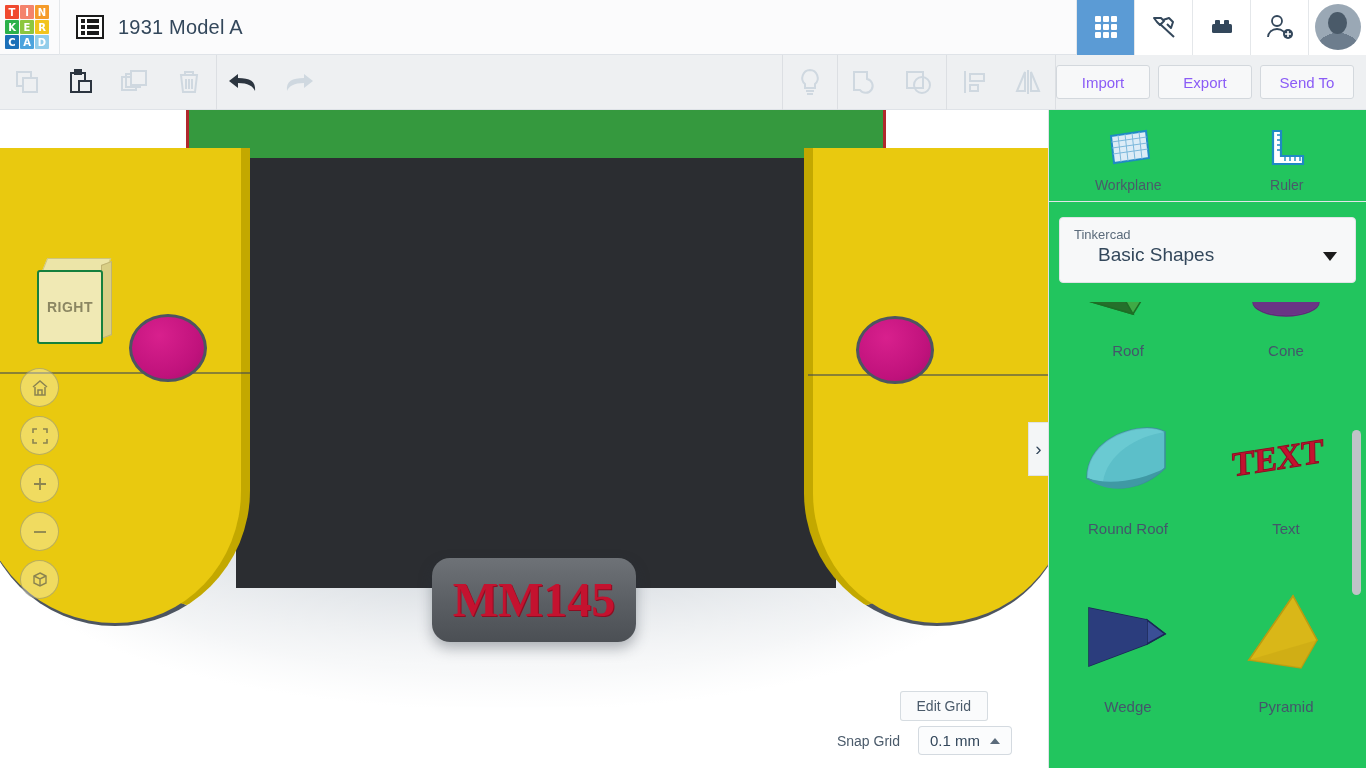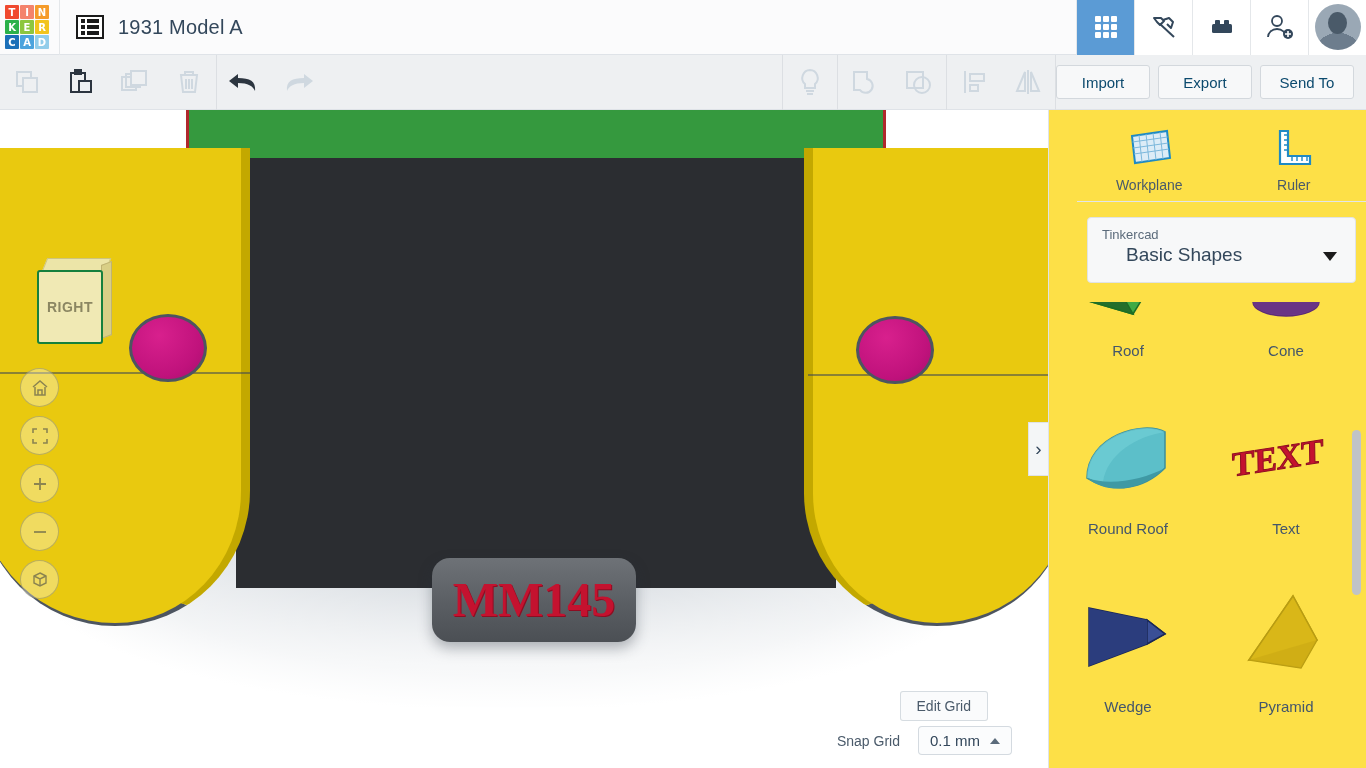--- a/index.html
+++ b/index.html
@@ -71,21 +71,21 @@
   .tb-btn {
     width: 54px; height: 55px; display: flex; align-items: center; justify-content: center;
     cursor: pointer;
   }
   .tb-div { width: 1px; height: 55px; background: #dcdfe3; }
   .tb-spacer { flex: 1; }
   .tb-actions { display: flex; align-items: center; gap: 8px; padding-right: 12px; }
   .tb-action {
     height: 34px; min-width: 94px; padding: 0 18px;
     background: #f7f8f9; border: 1px solid #d3d8dd; border-radius: 3px;
-    color: #0c4a6e; font-size: 15px; cursor: pointer;
+    color: #8b5cf6; font-size: 15px; cursor: pointer;
     display: flex; align-items: center; justify-content: center;
   }
 
   
   .viewport {
     position: absolute; top: 110px; left: 0; width: 1048px; height: 658px;
     overflow: hidden; background: #fff;
   }
   
   .vp-sky { position: absolute; inset: 0; background: #ffffff; }
@@ -200,21 +200,21 @@
     display: flex; align-items: center; gap: 10px;
     padding: 5px 11px; font-size: 15px; color: #33475b;
     background: rgba(250,251,252,.82); border: 1px solid rgba(205,212,218,.85);
     border-radius: 4px; cursor: pointer;
   }
   .caret-up { width: 0; height: 0; border-left: 5px solid transparent; border-right: 5px solid transparent; border-bottom: 6px solid #5b6b7b; }
 
   
   .panel {
     position: absolute; top: 110px; right: 0; width: 318px; height: 658px;
-    background: #fde047; border-left: 1px solid #dfe3e8; padding-left: 28px;
+    background: #22c55e; border-left: 1px solid #dfe3e8;
   }
   .panel-tools {
     display: flex; height: 92px; border-bottom: 1px solid #e2e5e8;
   }
   .ptool {
     flex: 1; display: flex; flex-direction: column; align-items: center;
     justify-content: center; gap: 7px; cursor: pointer; padding-top: 8px;
   }
   .ptool-label { font-size: 14px; color: #4a5a6a; }
   .dropdown {

